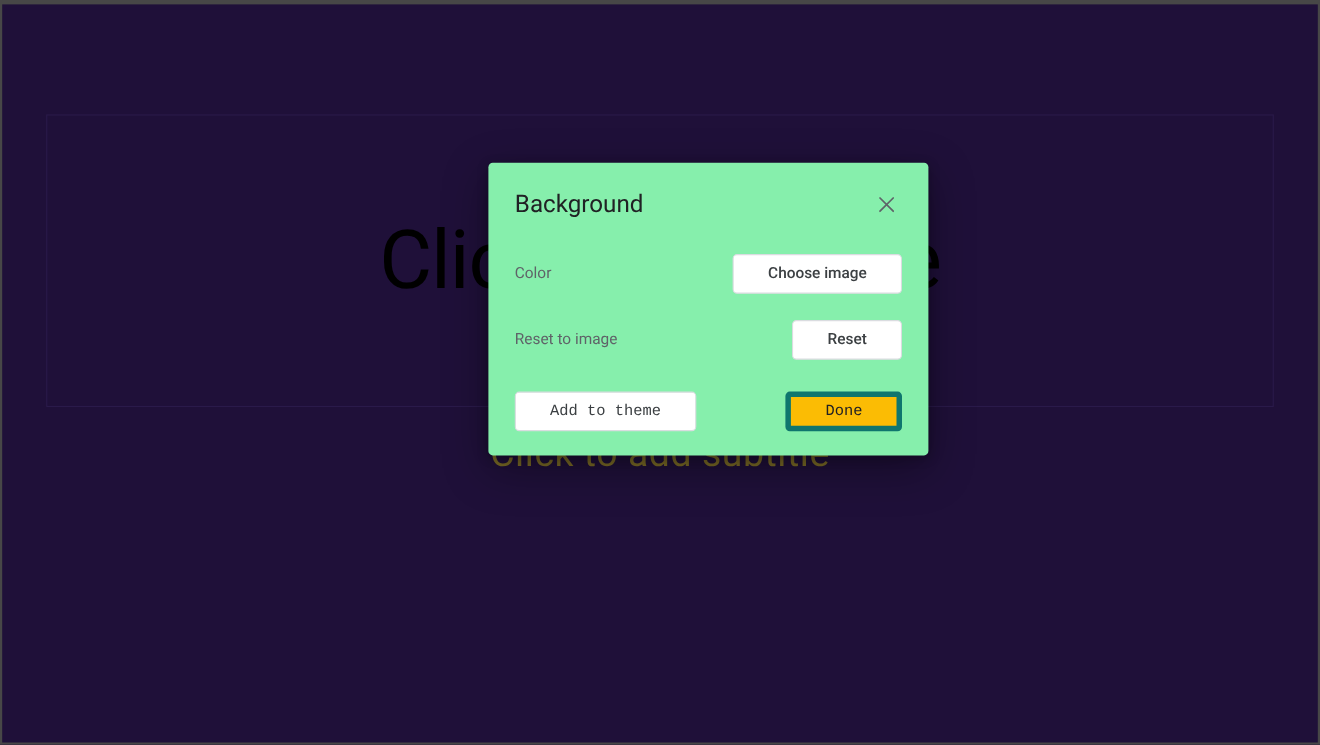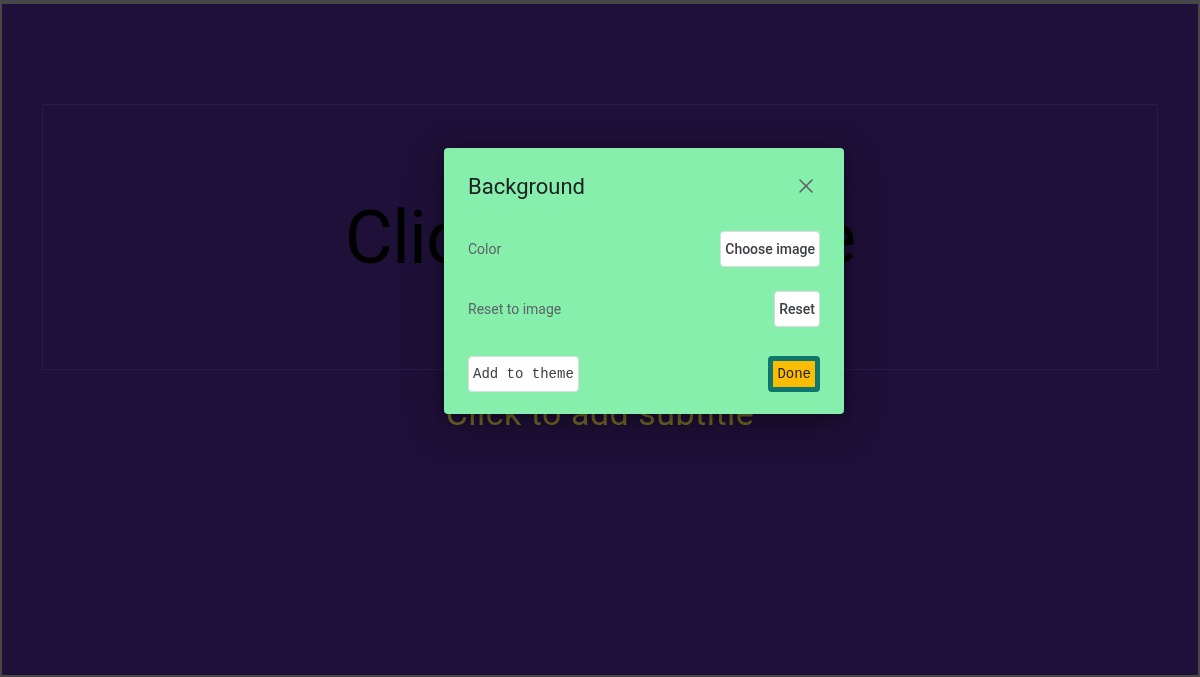--- a/index.html
+++ b/index.html
@@ -107,21 +107,21 @@
       border-top: 5px solid #5f6368;
     }
 
     .btn {
       border: 1px solid #dadce0;
       background: #ffffff;
       color: #3c4043;
       font-size: 14px;
       font-weight: 500;
       height: 36px;
-      padding: 0 4px;
+      padding: 0 31px;
       border-radius: 4px;
       cursor: pointer;
       font-family: inherit;
     }
 
     .dialog-footer {
       display: flex;
       justify-content: space-between;
       gap: 12px;
       margin-top: 8px;

